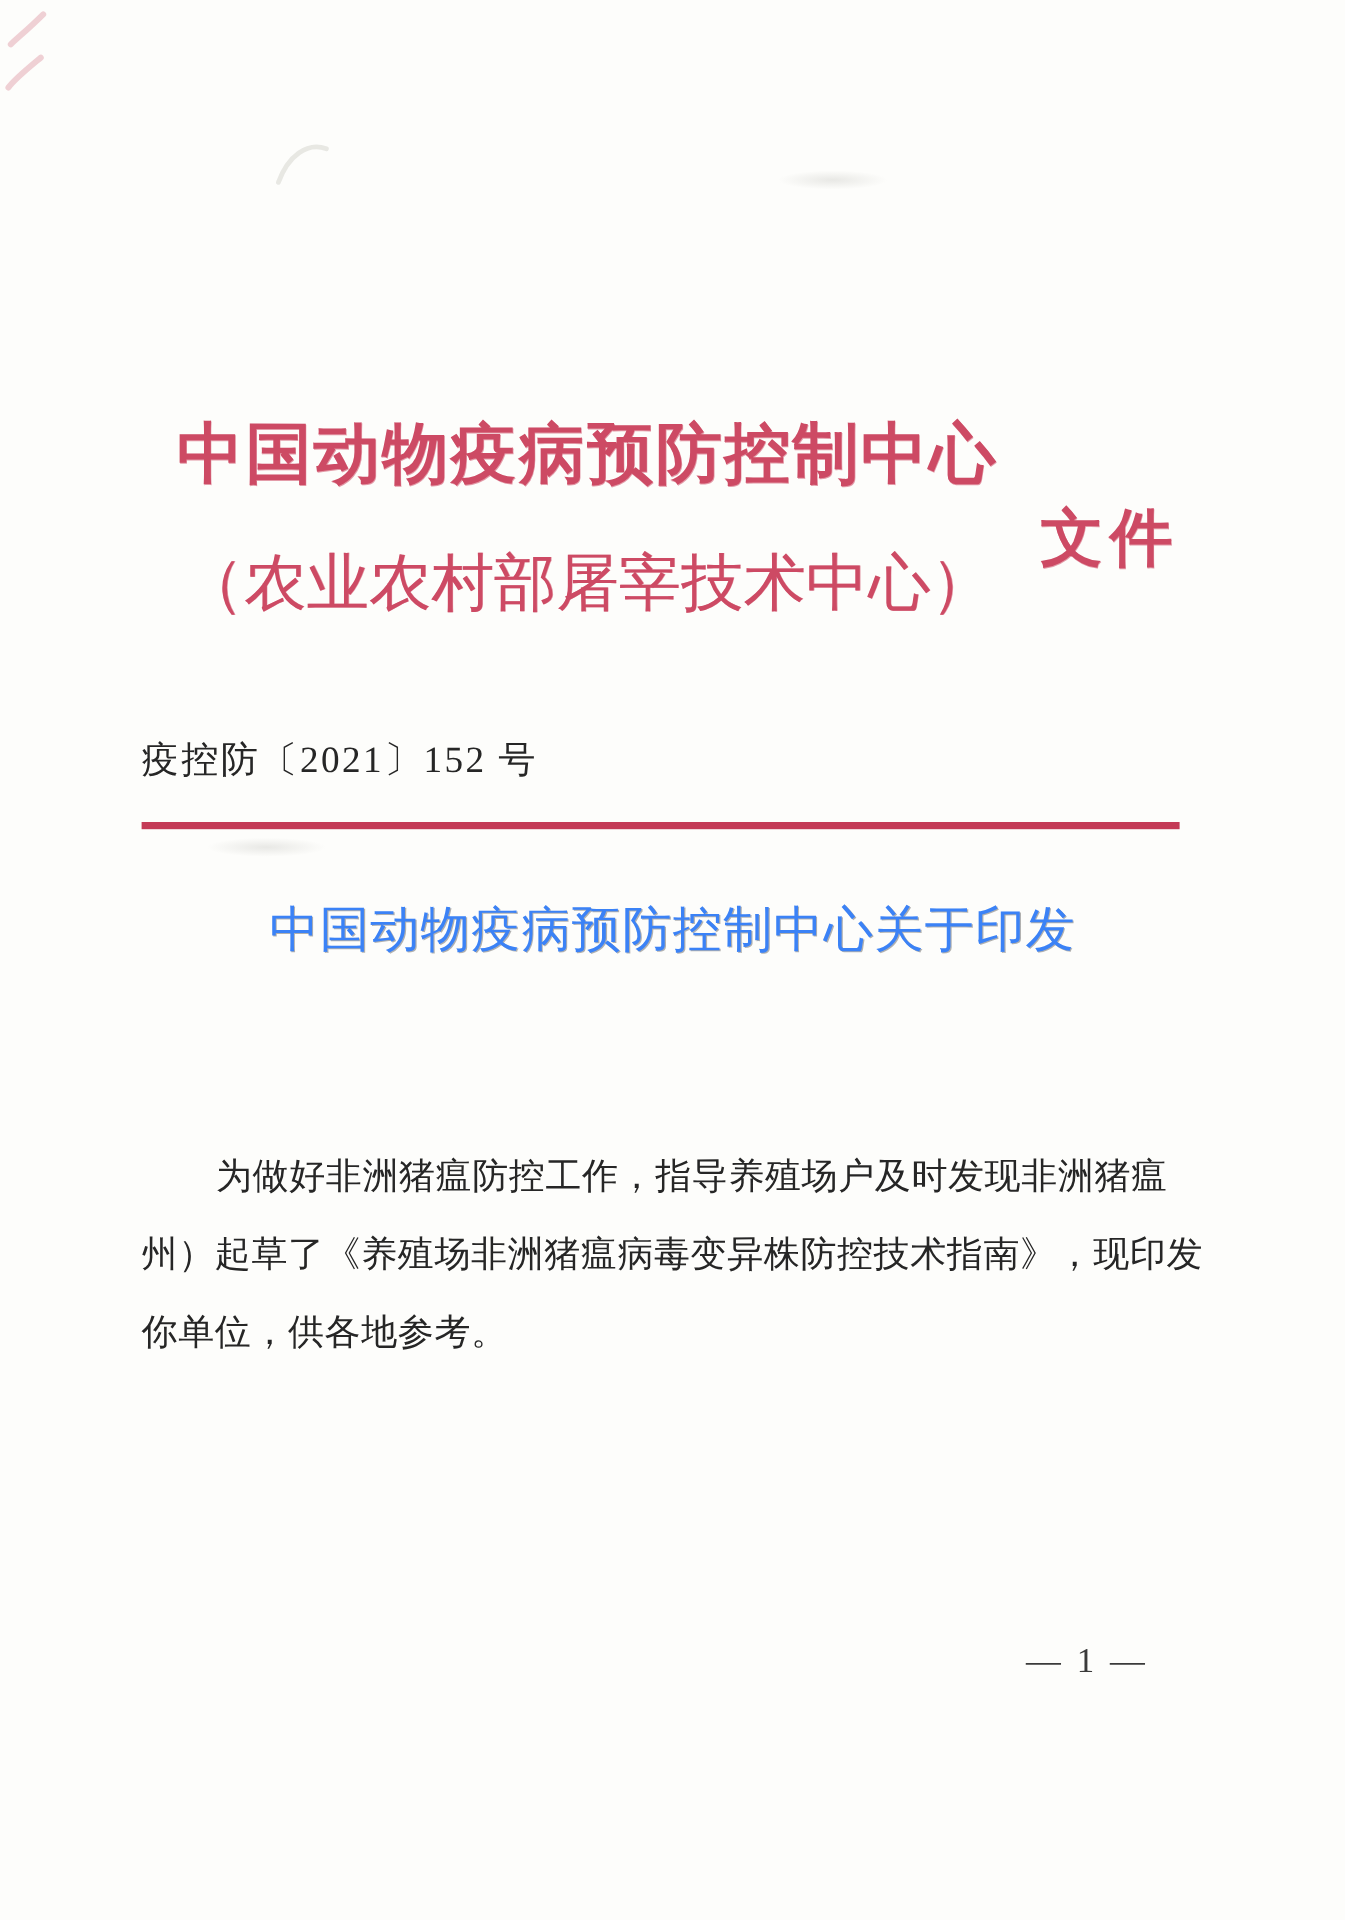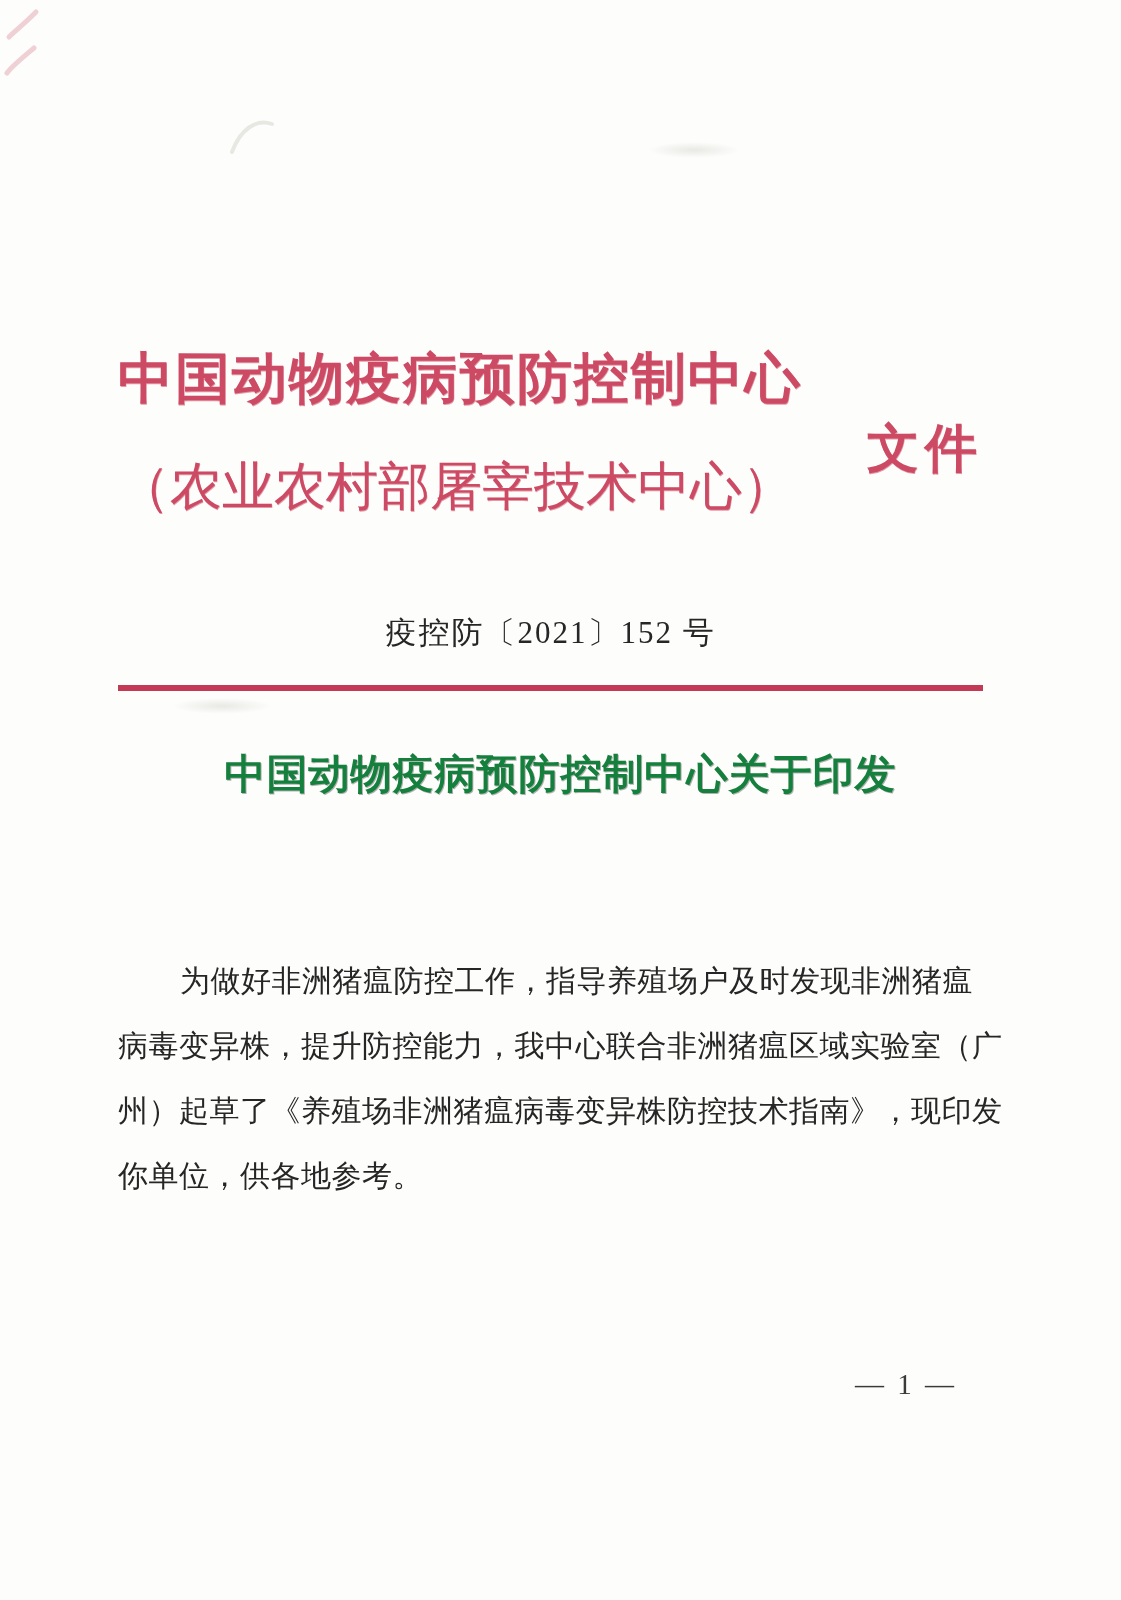--- a/index.html
+++ b/index.html
@@ -20,21 +20,21 @@
   .letterhead {
     position: absolute;
     left: 118px;
     top: 350px;
     width: 865px;
     display: flex;
     align-items: center;
   }
   .org-names {
     flex: 1 1 auto;
-    text-align: left;
+    text-align: center;
   }
   .org-line1 {
     font-size: 55px;
     line-height: 58px;
     font-weight: 700;
     letter-spacing: 2px;
     color: #cd4a64;
     text-shadow: 0.5px 0.5px 0 rgba(205,74,100,0.55);
     white-space: nowrap;
   }
@@ -58,21 +58,21 @@
     padding-left: 6px;
     white-space: nowrap;
     margin-top: 32px;
   }
   
   .ref-number {
     position: absolute;
     left: 118px;
     top: 612px;
     width: 865px;
-    text-align: center;
+    text-align: left;
     font-size: 31px;
     letter-spacing: 2px;
     color: #262626;
     white-space: nowrap;
   }
   
   .red-rule {
     position: absolute;
     left: 118px;
     top: 685px;
@@ -80,22 +80,22 @@
     height: 6px;
     background: #c43a56;
   }
   
   .doc-title {
     position: absolute;
     left: 0;
     top: 748px;
     width: 1121px;
     text-align: center;
-    font-weight: 700;
-    color: #15803d;
+    font-weight: 400;
+    color: #3b82f6;
   }
   .title-line1 {
     font-size: 41px;
     line-height: 52px;
     letter-spacing: 1px;
     text-shadow: 1px 1px 0 rgba(0,0,0,0.30);
     white-space: nowrap;
   }
   .title-line2 {
     margin-top: 20px;
@@ -168,20 +168,19 @@
   <div class="ref-number">疫控防〔2021〕152 号</div>
 
   <div class="red-rule"></div>
 
   <div class="doc-title">
     <div class="title-line1">中国动物疫病预防控制中心关于印发</div>
   </div>
 
   <div class="body-text">
     <div class="body-line indent">为做好非洲猪瘟防控工作，指导养殖场户及时发现非洲猪瘟</div>
-    <div class="body-line">病毒变异株，提升防控能力，我中心联合非洲猪瘟区域实验室（广</div>
     <div class="body-line">州）起草了《养殖场非洲猪瘟病毒变异株防控技术指南》，现印发</div>
     <div class="body-line">你单位，供各地参考。</div>
   </div>
 
   <div class="page-number">— 1 —</div>
 
 </div>
 
 </body></html>

